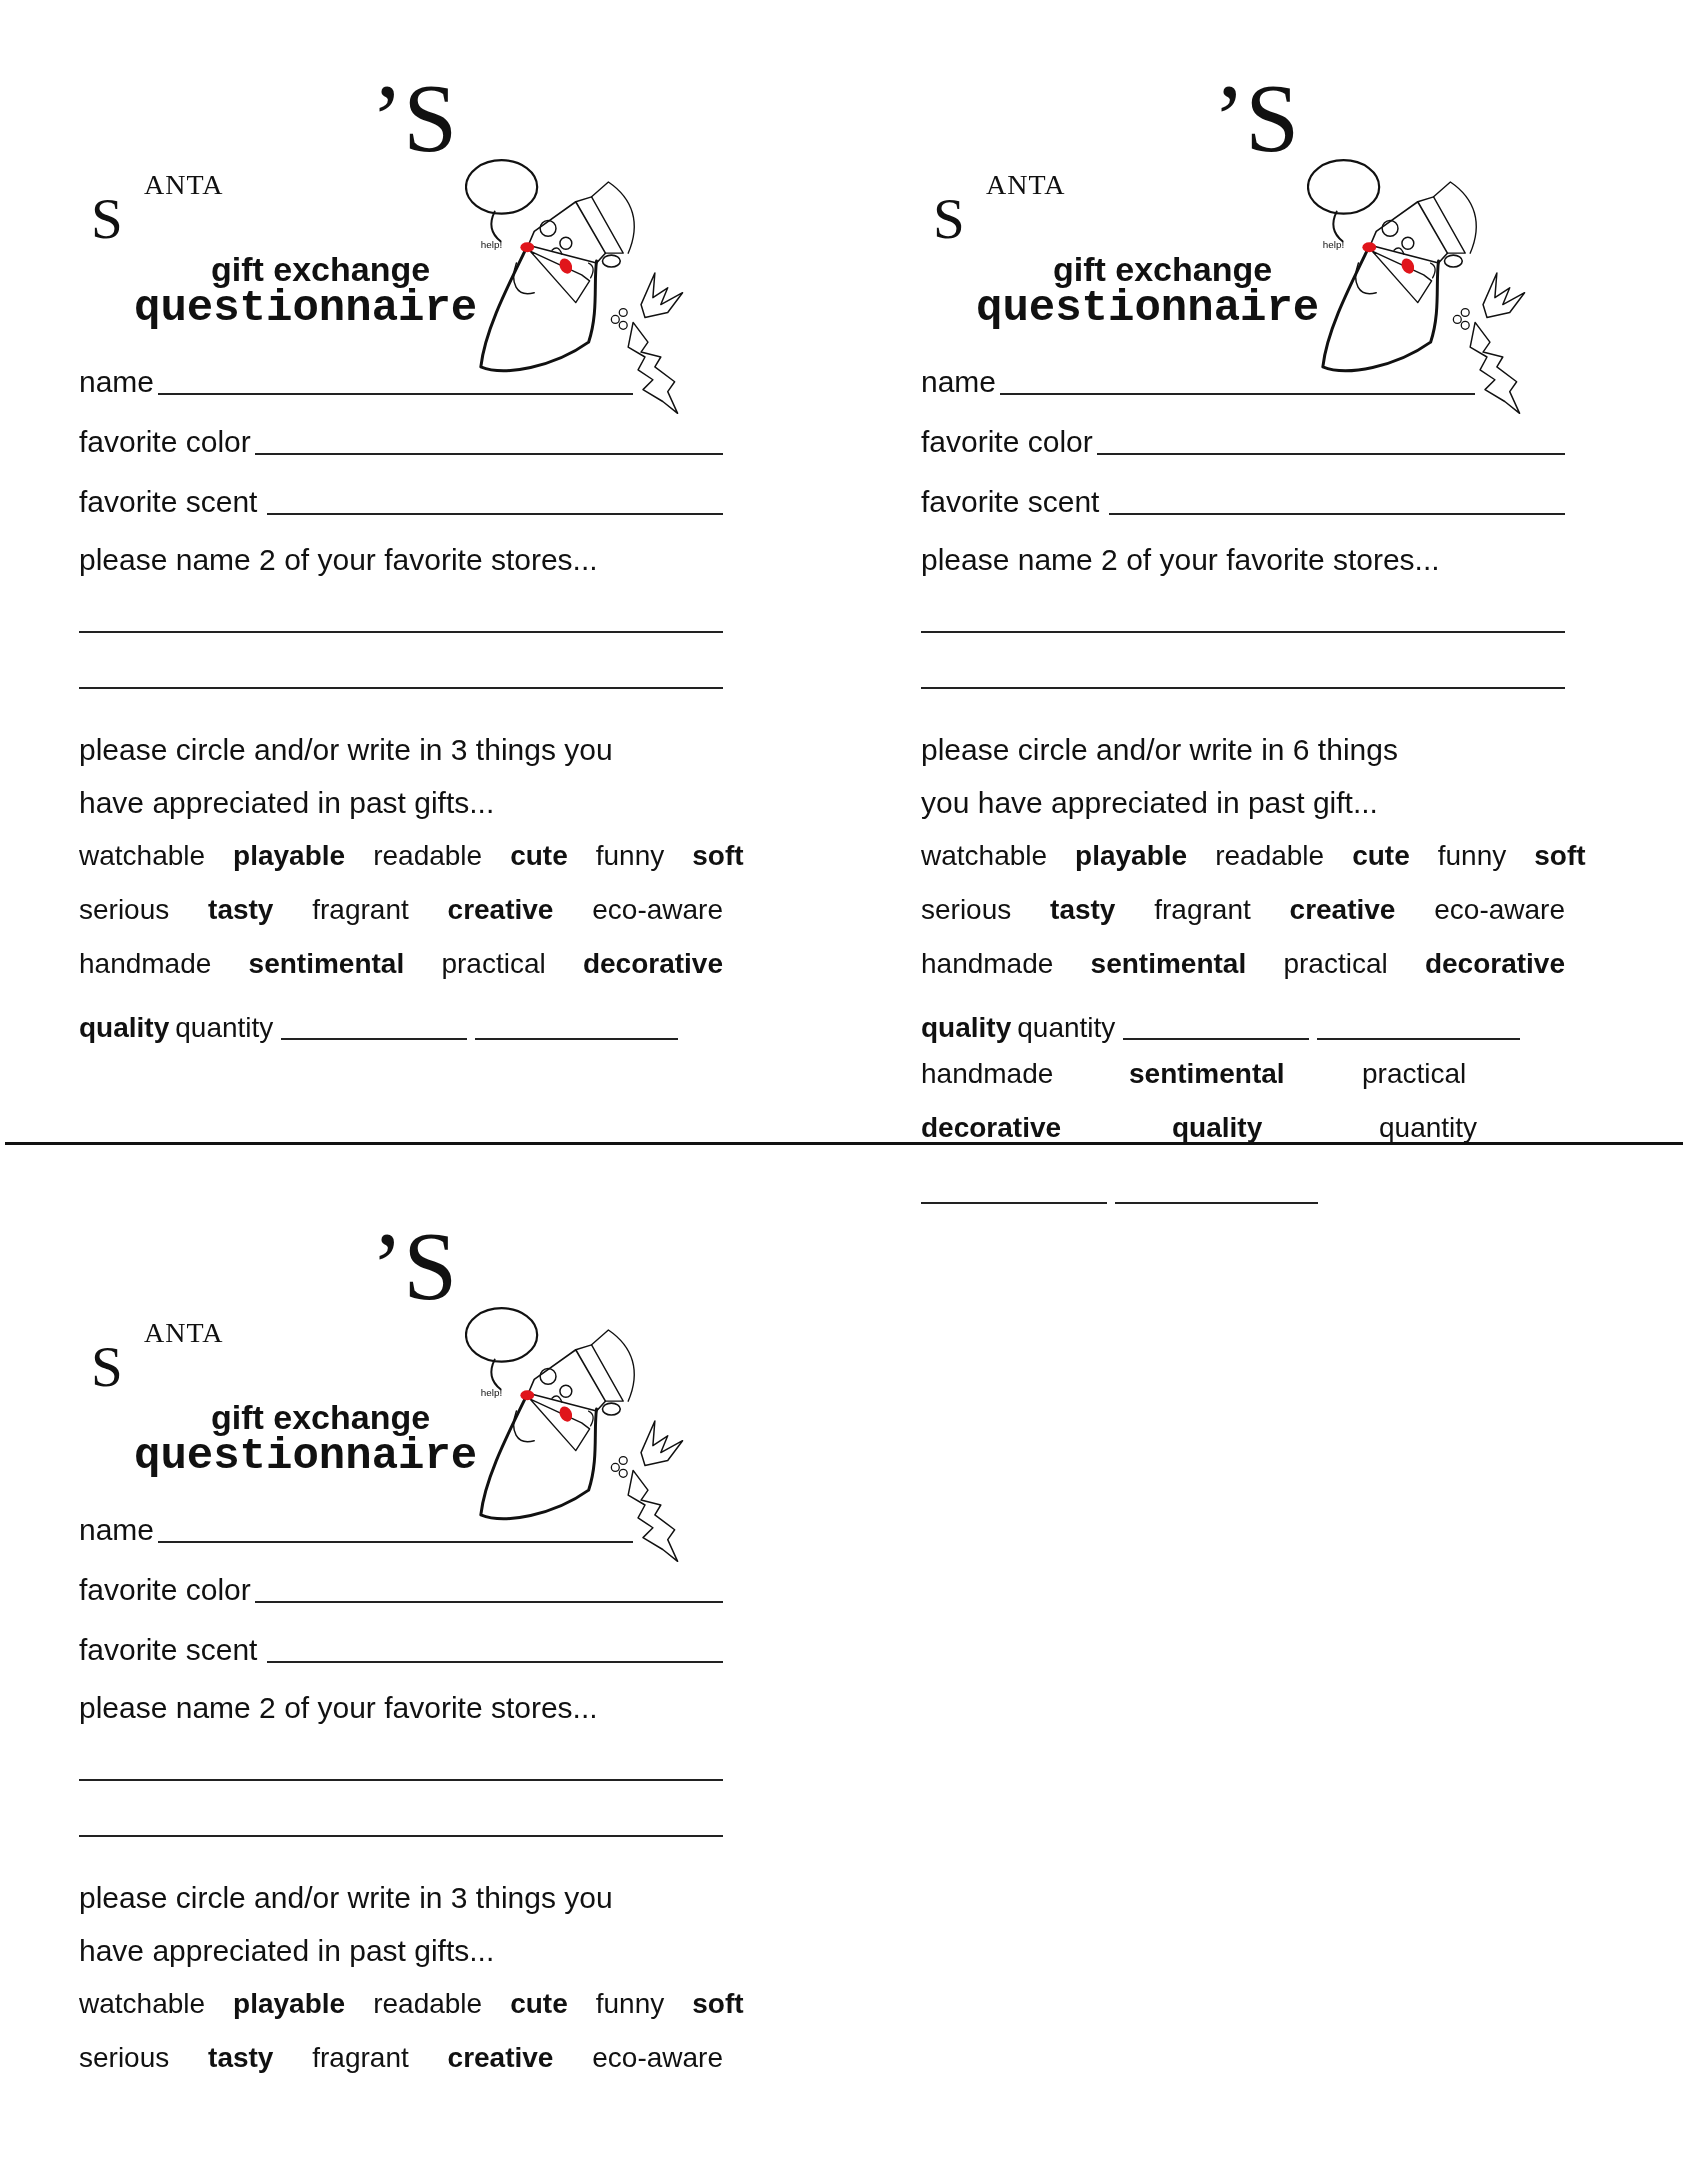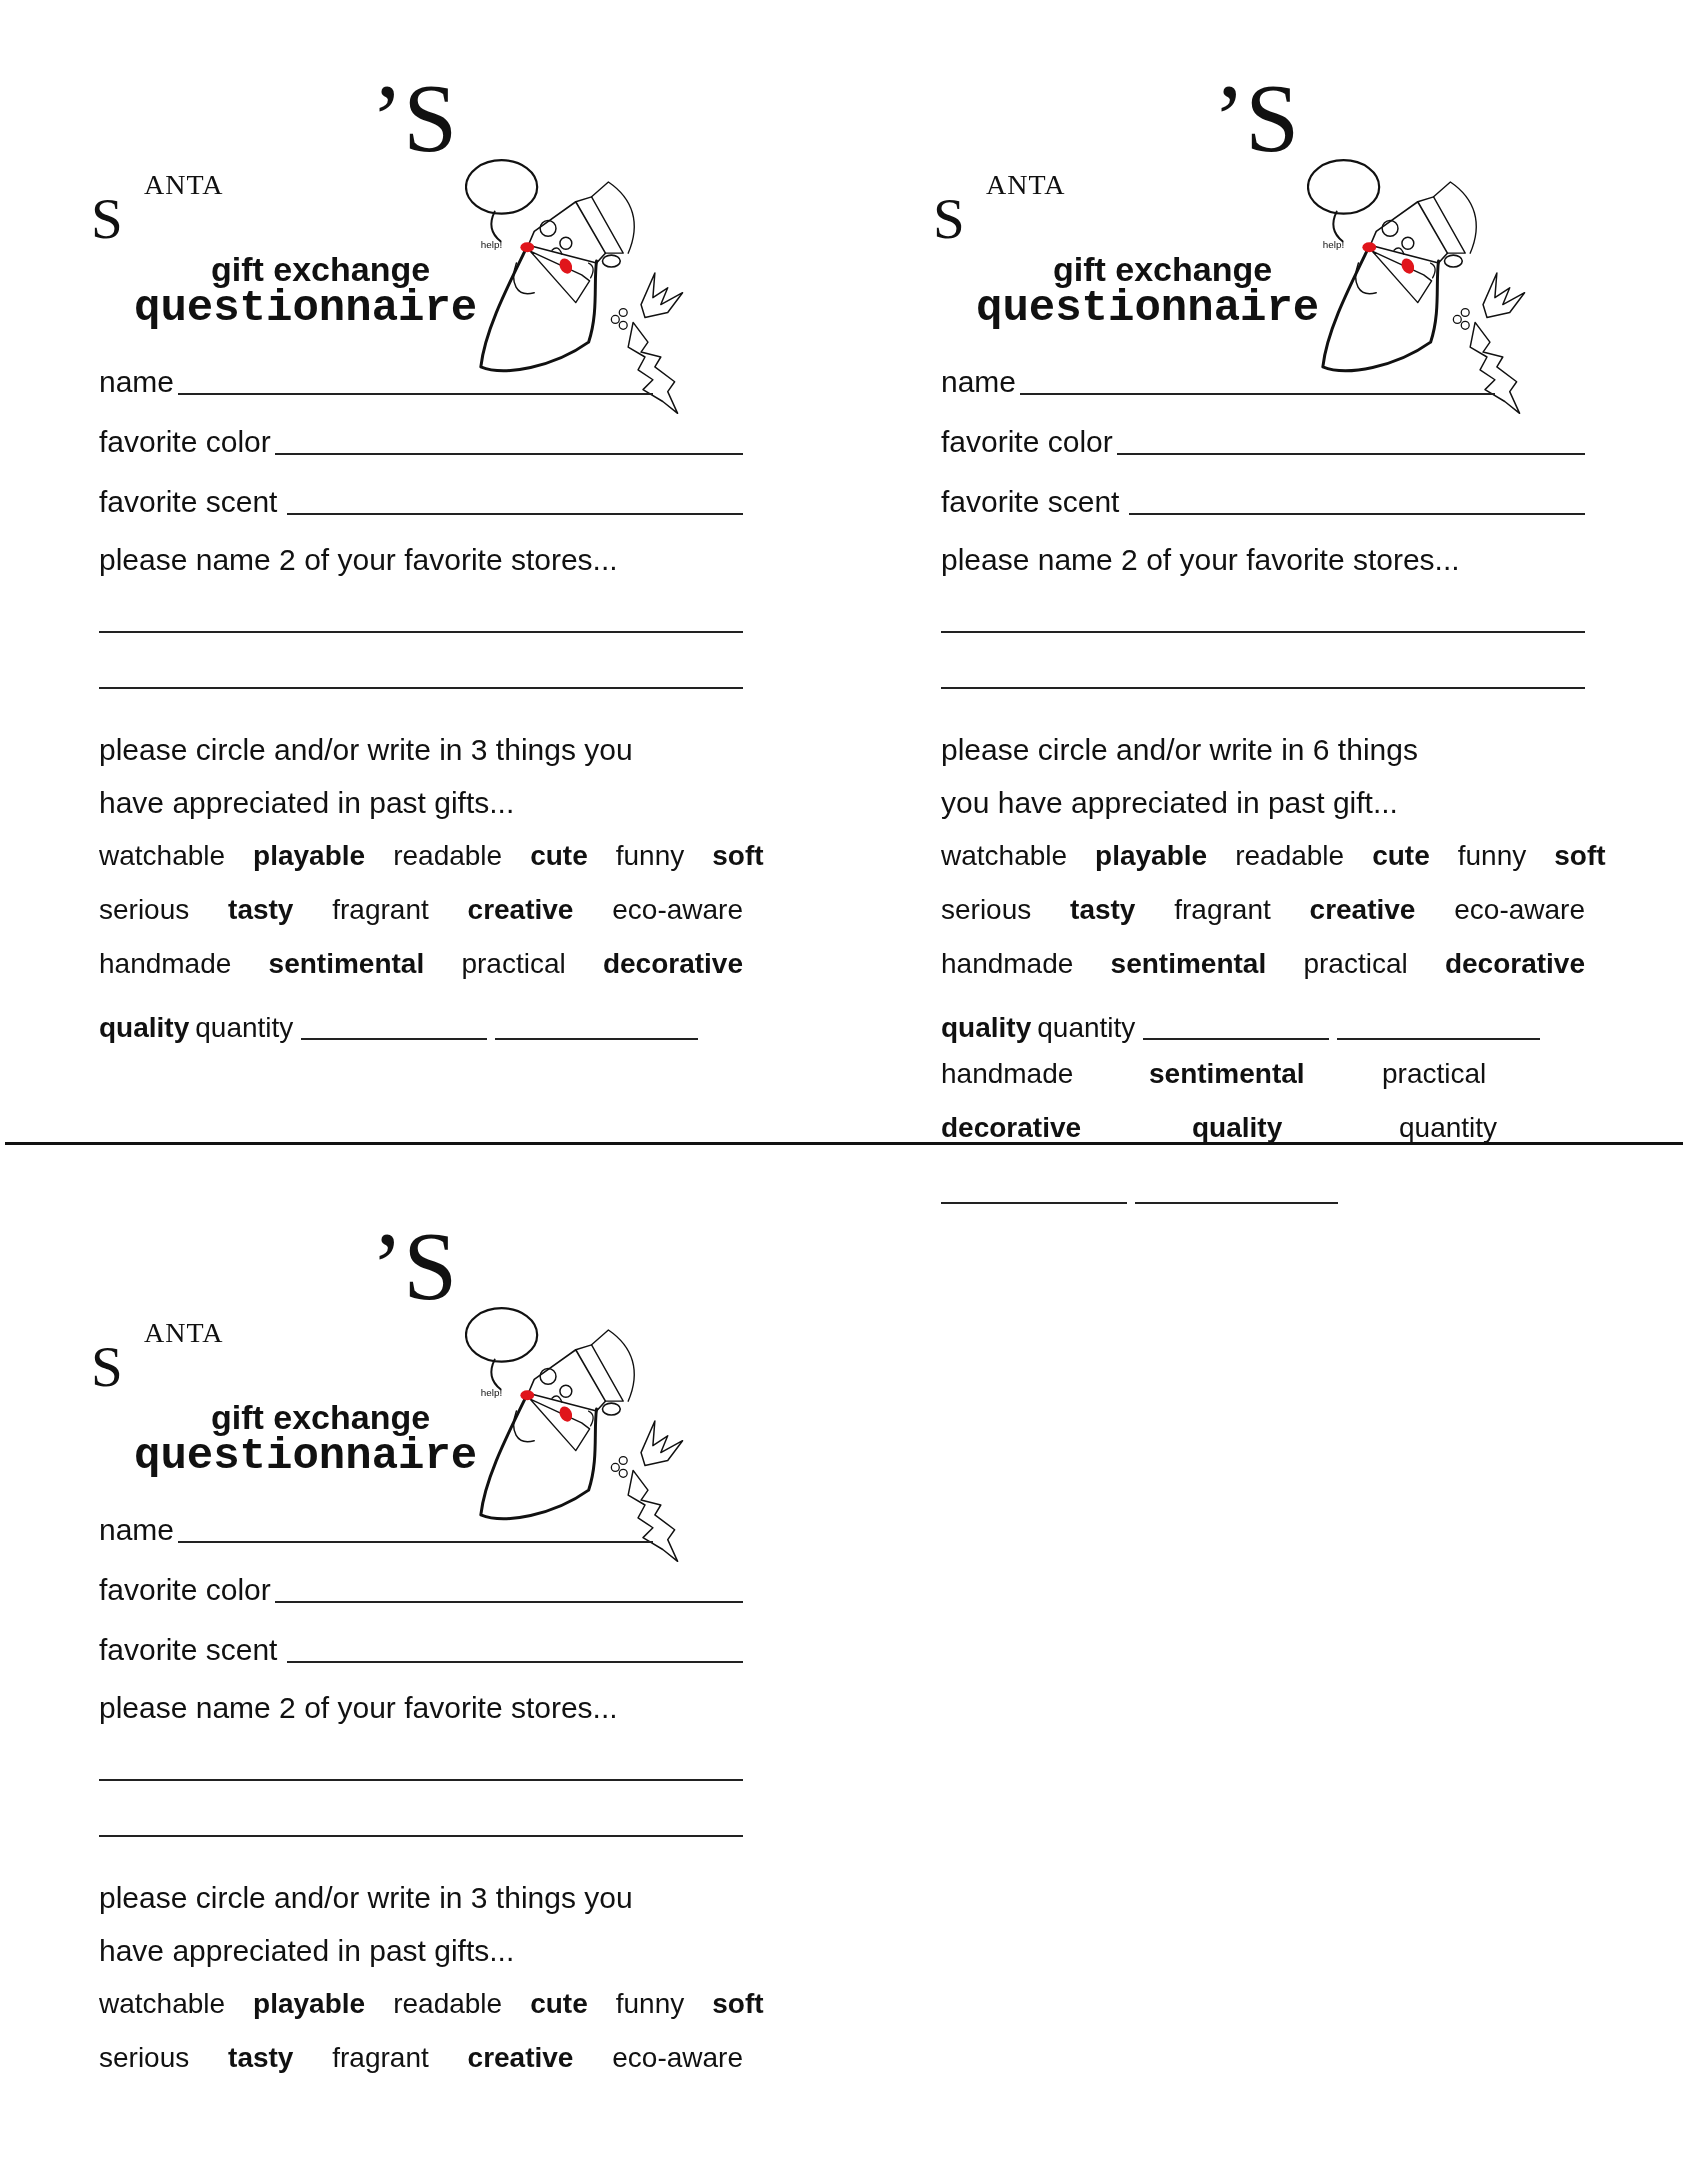--- a/index.html
+++ b/index.html
@@ -14,21 +14,21 @@
     
     .title-block { position: relative; height: 297px; }
     .t-apos { position: absolute; left: 292px; top: 30px; font-family: "Liberation Serif", "DejaVu Serif", serif; font-size: 97px; line-height: 1; color: #111; }
     .t-anta { position: absolute; left: 65px; top: 129px; font-family: "Liberation Serif", "DejaVu Serif", serif; font-size: 28px; letter-spacing: 1px; color: #111; text-align: right; }
     .t-s { position: absolute; left: 12px; top: 150px; font-family: "Liberation Serif", "DejaVu Serif", serif; font-size: 57px; line-height: 1; color: #111; }
     .t-gift { position: absolute; left: 132px; top: 210px; font-family: "Liberation Sans", sans-serif; font-weight: bold; font-size: 34px; color: #111; }
     .t-quest { position: absolute; left: 55px; top: 243px; font-family: Liberation Mono, monospace; font-weight: bold; font-size: 44px; color: #111; }
     .santa-art { position: absolute; left: 386px; top: 114px; width: 356px; height: 317px; }
 
     
-    .fields { position: relative; margin-left: 20px; width: 644px; font-family: "Liberation Sans", sans-serif; }
+    .fields { position: relative; width: 644px; font-family: "Liberation Sans", sans-serif; }
     .field-row { display: flex; align-items: flex-end; height: 60px; font-size: 30px; color: #111; }
     .field-row .label { white-space: nowrap; padding-right: 4px; line-height: 1; }
     .field-row .fill-line { flex: 1; border-bottom: 2.5px solid #222; height: 1px; margin-bottom: 2px; }
     .field-row.short .fill-line { flex: none; width: 475px; }
     .stores-prompt { font-size: 30px; height: 60px; display: flex; align-items: flex-end; }
     .blank-line { border-bottom: 2.5px solid #222; height: 54px; }
     .spacer { height: 34px; }
 
     .circle-prompt { font-size: 30px; line-height: 53px; }
     .word-row { display: flex; justify-content: space-between; font-size: 28px; line-height: 54px; height: 54px; gap: 28px; }

